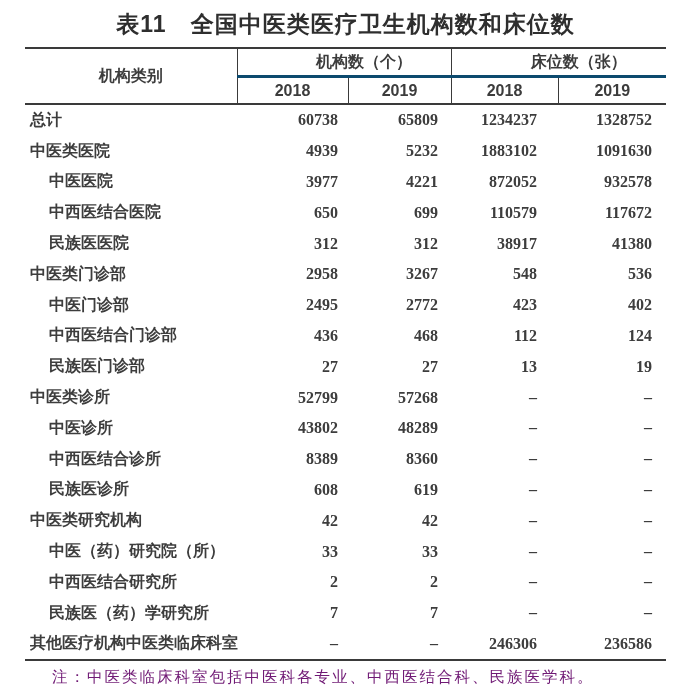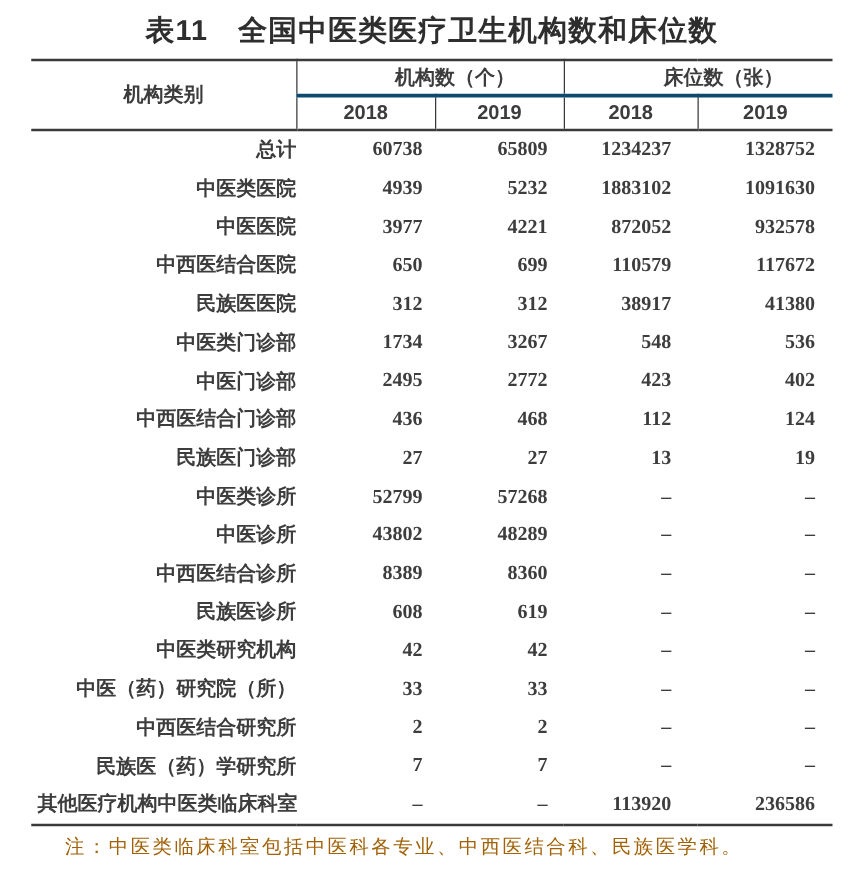--- a/index.html
+++ b/index.html
@@ -60,38 +60,38 @@
   }
 
   tbody td {
     height: 30.8px;
     padding: 0;
     vertical-align: middle;
     font-size: 16px;
     font-weight: bold;
     color: #3d3d3d;
   }
-  td.label { text-align: right; padding-left: 5px; white-space: nowrap; }
+  td.label { text-align: left; padding-left: 5px; white-space: nowrap; }
   tr.indent td.label { padding-left: 24px; }
   td.num {
     font-family: "Liberation Serif", serif;
     text-align: right;
   }
   td.n0 { padding-right: 10px; margin-top: 20px; }
   td.n1 { padding-right: 13px; }
   td.n2 { padding-right: 21px; }
   td.n3 { padding-right: 14px; }
 
   .note {
     position: absolute;
     top: 667px;
     left: 52px;
     font-size: 15.5px;
     letter-spacing: 2px;
-    color: #a16207;
+    color: #701a75;
     font-family: "Liberation Serif", serif;
     white-space: nowrap;
   }
 </style>
 </head>
 <body>
 
 <div class="page">
   <div class="title">表11　全国中医类医疗卫生机构数和床位数</div>
 
@@ -147,21 +147,21 @@
   </tr>
         <tr class="indent">
     <td class="label">民族医医院</td>
     <td class="num n0">312</td>
     <td class="num n1">312</td>
     <td class="num n2">38917</td>
     <td class="num n3">41380</td>
   </tr>
         <tr>
     <td class="label">中医类门诊部</td>
-    <td class="num n0">1734</td>
+    <td class="num n0">2958</td>
     <td class="num n1">3267</td>
     <td class="num n2">548</td>
     <td class="num n3">536</td>
   </tr>
         <tr class="indent">
     <td class="label">中医门诊部</td>
     <td class="num n0">2495</td>
     <td class="num n1">2772</td>
     <td class="num n2">423</td>
     <td class="num n3">402</td>
@@ -233,20 +233,20 @@
     <td class="label">民族医（药）学研究所</td>
     <td class="num n0">7</td>
     <td class="num n1">7</td>
     <td class="num n2">–</td>
     <td class="num n3">–</td>
   </tr>
         <tr>
     <td class="label">其他医疗机构中医类临床科室</td>
     <td class="num n0">–</td>
     <td class="num n1">–</td>
-    <td class="num n2">113920</td>
+    <td class="num n2">246306</td>
     <td class="num n3">236586</td>
   </tr>
       </tbody>
   </table>
 
   <div class="note">注：中医类临床科室包括中医科各专业、中西医结合科、民族医学科。</div>
 </div>
 
 </body></html>

